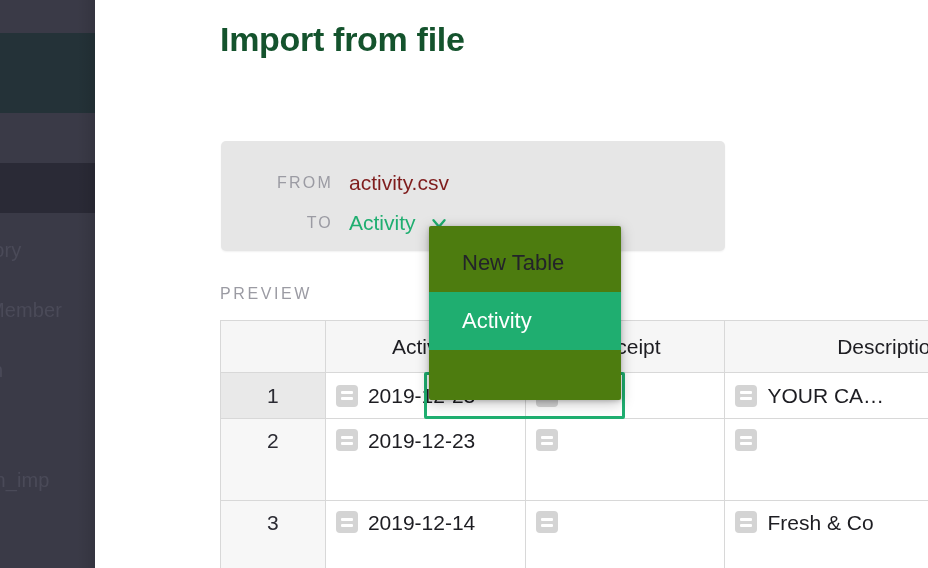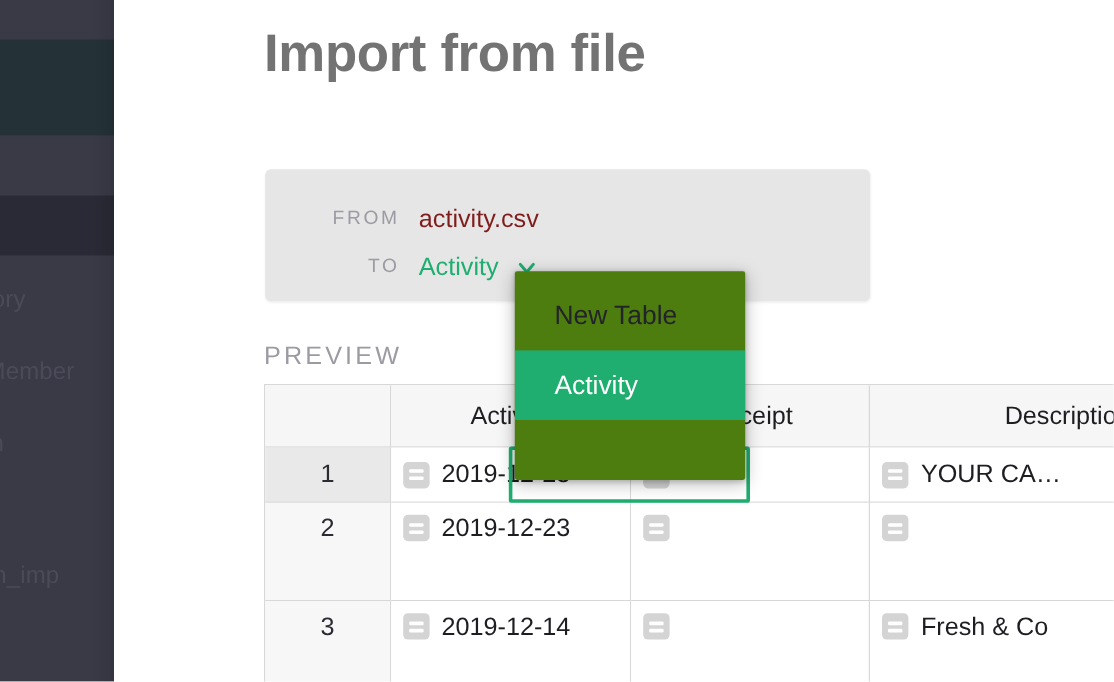--- a/index.html
+++ b/index.html
@@ -32,21 +32,21 @@
     position: absolute; right: 0; top: 0; width: 18px; height: 568px;
     background: linear-gradient(to right, rgba(0,0,0,0), rgba(0,0,0,0.10));
     pointer-events: none;
   }
 
   
   .main { position: absolute; left: 95px; top: 0; width: 833px; height: 568px; background: #fff; }
 
   .page-title {
     position: absolute; left: 125px; top: 20px;
-    font-size: 44px; font-weight: bold; color: #737373;
+    font-size: 34px; font-weight: bold; color: #14532d;
     letter-spacing: -0.3px;
   }
 
   
   .fromto {
     position: absolute; left: 126px; top: 141px;
     width: 504px; height: 110px;
     background: #e6e6e6;
     border-radius: 5px;
     box-shadow: 0 1px 2px rgba(0,0,0,0.06);
@@ -58,21 +58,21 @@
     width: 112px; text-align: right;
     color: #9b9ba3; font-size: 16px; letter-spacing: 2.2px;
   }
   .ft-val { margin-left: 16px; font-size: 21px; color: #7f1d1d; }
   .ft-val.green { color: #1fae70; display: flex; align-items: center; }
   .chev { margin-left: 12px; display: inline-flex; }
 
   
   .preview-label {
     position: absolute; left: 125px; top: 285px;
-    color: #9b9ba3; font-size: 21px; letter-spacing: 2.6px; font-weight: 500;
+    color: #9b9ba3; font-size: 16px; letter-spacing: 2.6px; font-weight: 500;
   }
 
   
   .tbl {
     position: absolute; left: 125px; top: 320px;
     width: 835px; height: 250px;
     border-left: 1px solid #d8d8d8; border-top: 1px solid #d8d8d8;
     overflow: hidden;
   }
   .trow { display: flex; width: 100%; }

